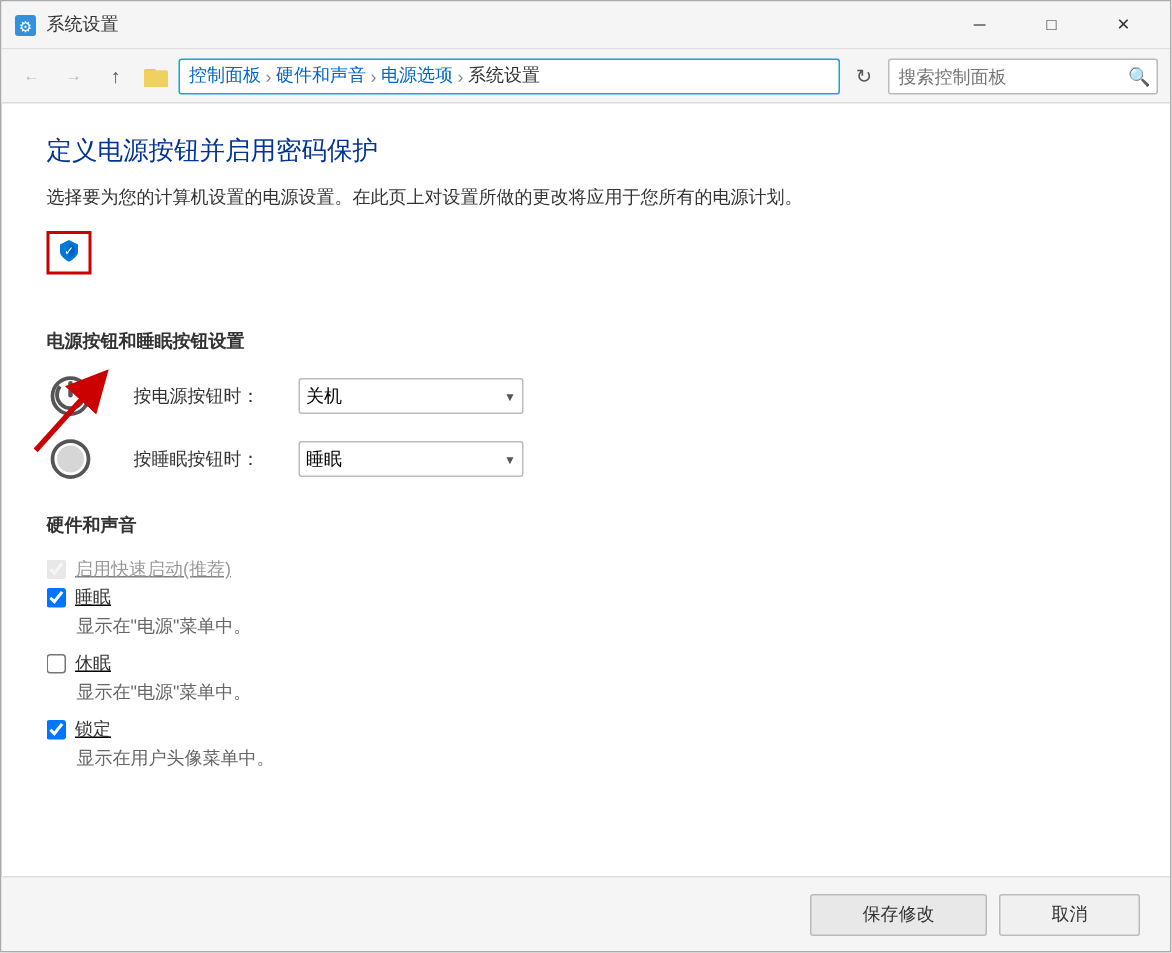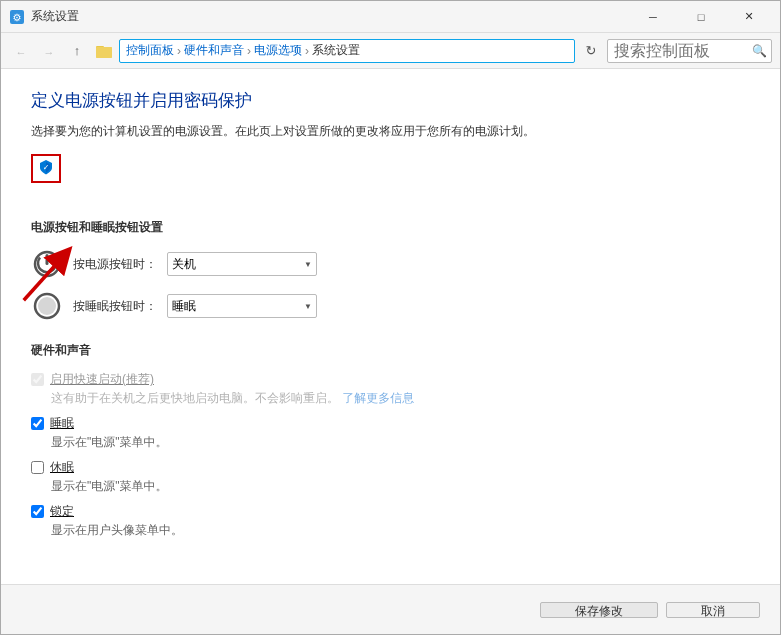--- a/index.html
+++ b/index.html
@@ -135,25 +135,25 @@
       border-radius: 2px;
       position: relative;
     }
 
     .search-wrap {
       position: relative;
       display: flex;
       align-items: center;
     }
     .search-wrap input {
-      width: 165px;
+      width: 180px;
       height: 24px;
       border: 1px solid #bbb;
       padding: 0 24px 0 6px;
-      font-size: 16px;
+      font-size: 12px;
       border-radius: 2px;
       outline: none;
     }
     .search-icon-btn {
       position: absolute;
       right: 4px;
       width: 16px;
       height: 16px;
       border: none;
       background: transparent;
@@ -212,21 +212,21 @@
     }
 
     .power-buttons-section {
       margin-bottom: 20px;
     }
 
     .setting-row {
       display: flex;
       align-items: center;
       margin-bottom: 10px;
-      gap: 10px;
+      gap: 26px;
     }
 
     .power-icon {
       width: 32px;
       height: 32px;
       display: flex;
       align-items: center;
       justify-content: center;
     }
 
@@ -311,21 +311,21 @@
       background: #f5f5f5;
       display: flex;
       align-items: center;
       justify-content: flex-end;
       padding: 0 20px;
       gap: 8px;
       flex-shrink: 0;
     }
 
     .footer-btn {
-      height: 16px;
+      height: 28px;
       min-width: 80px;
       padding: 0 34px;
       border: 1px solid #bbb;
       background: #f0f0f0;
       font-size: 12px;
       cursor: pointer;
       border-radius: 2px;
       color: #333;
     }
     .footer-btn.primary {
@@ -445,24 +445,20 @@
       </div>
     </div>
 
     <div class="shutdown-section">
       <div class="section-title">硬件和声音</div>
 
       <div class="checkbox-row disabled-checkbox">
         <input type="checkbox" checked="" disabled="" style="">
         <span class="checkbox-label">启用快速启动(推荐)</span>
       </div>
-      <div class="checkbox-sublabel disabled-checkbox">
-        <span>这有助于在关机之后更快地启动电脑。不会影响重启。</span>
-        <a class="link-text">了解更多信息</a>
-      </div>
 
       <div class="checkbox-row">
         <input type="checkbox" checked="" style="">
         <span class="checkbox-label">睡眠</span>
       </div>
       <div class="checkbox-sublabel">显示在"电源"菜单中。</div>
 
       <div class="checkbox-row">
         <input type="checkbox" style="">
         <span class="checkbox-label">休眠</span>

